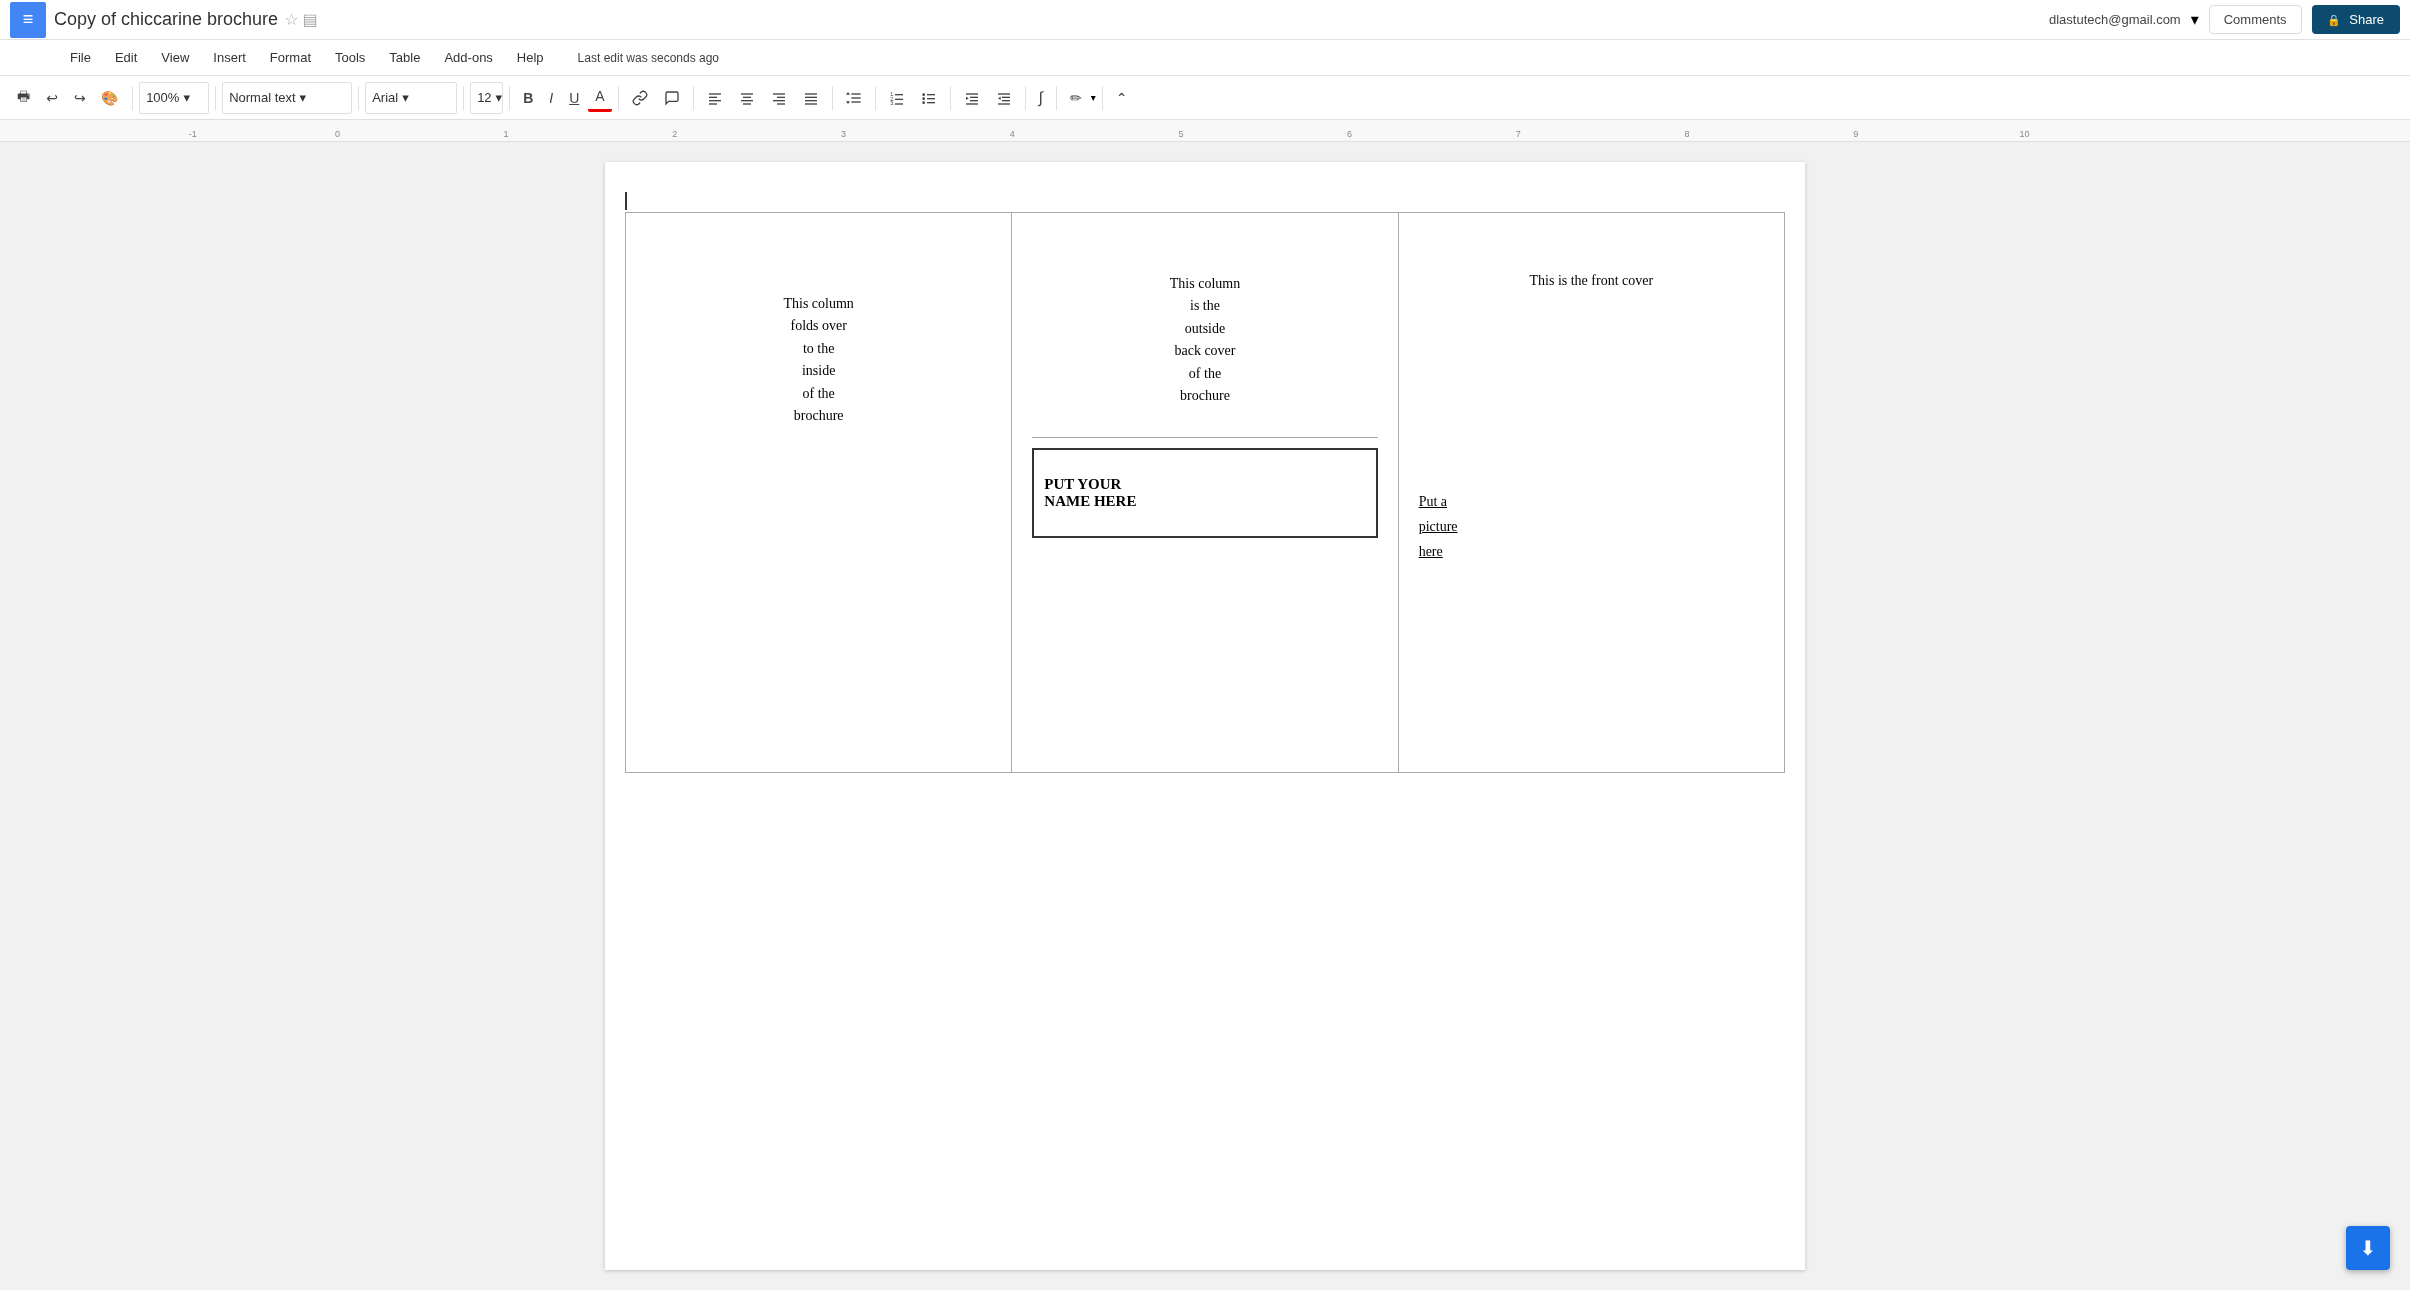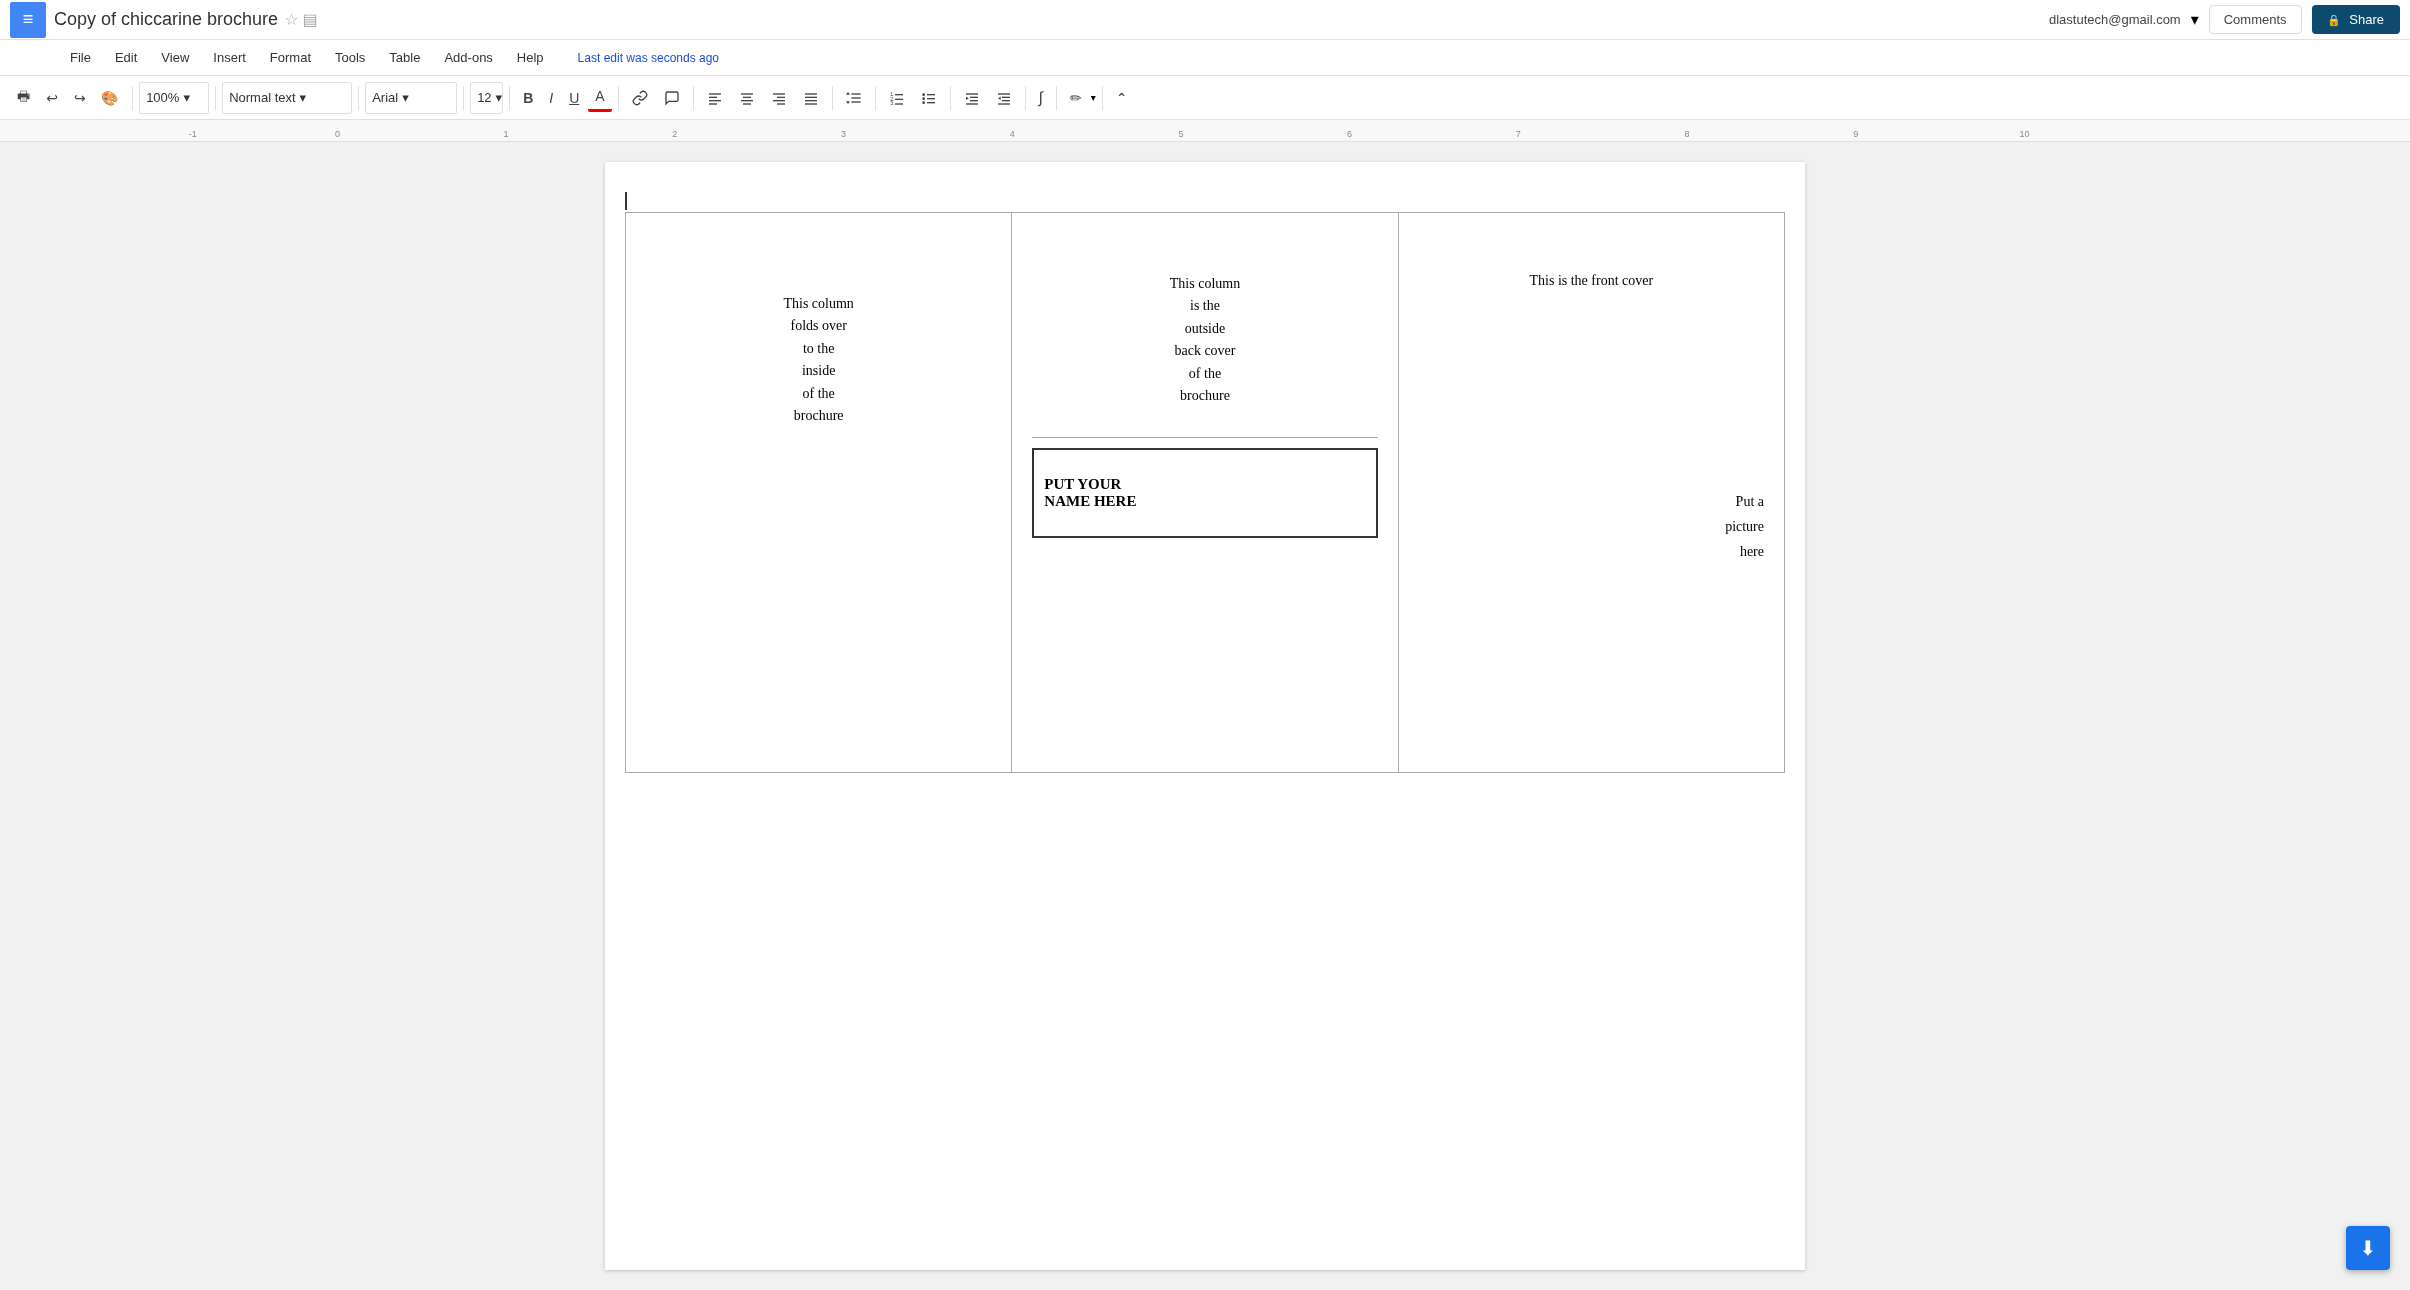--- a/index.html
+++ b/index.html
@@ -87,21 +87,21 @@
     .menu-item {
       font-size: 13px;
       color: #333;
       padding: 4px 10px;
       cursor: pointer;
       border-radius: 2px;
     }
     #last-edit {
       margin-left: 20px;
       font-size: 12px;
-      color: #1d4ed8;
+      color: #404040;
     }
 
     
     #toolbar {
       display: flex;
       align-items: center;
       background: #fff;
       height: 44px;
       padding: 0 10px;
       border-bottom: 1px solid #e0e0e0;
@@ -240,24 +240,25 @@
       font-weight: bold;
       font-size: 15px;
       margin: 10px 0;
     }
     .col3-content {
       text-align: center;
       font-size: 14px;
       padding-top: 40px;
     }
     .col3-picture {
-      text-align: right;
+      text-align: left;
       font-size: 14px;
       padding-top: 200px;
       line-height: 1.8;
+      text-decoration: underline;
     }
 
     
     #bottom-btn {
       position: fixed;
       bottom: 20px;
       right: 20px;
       background: #1a73e8;
       color: #fff;
       border: none;

